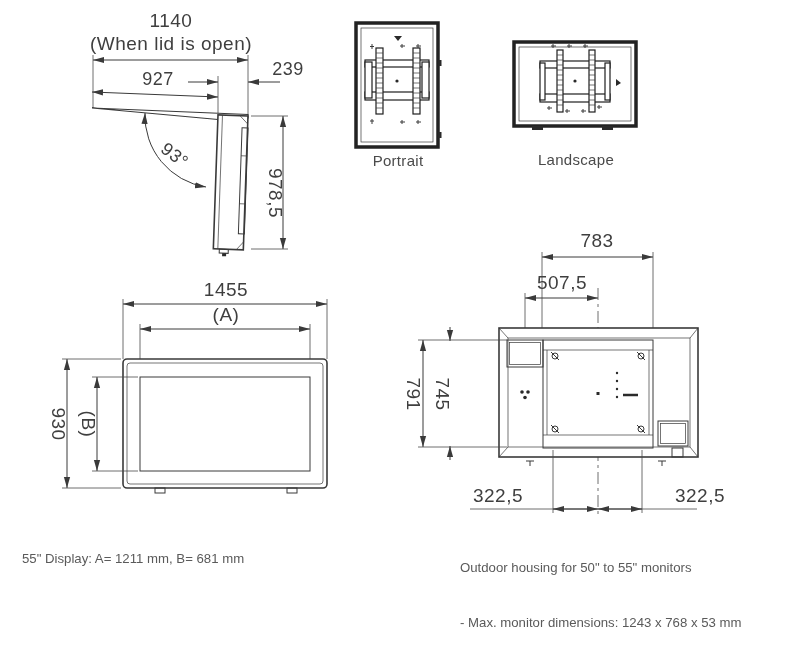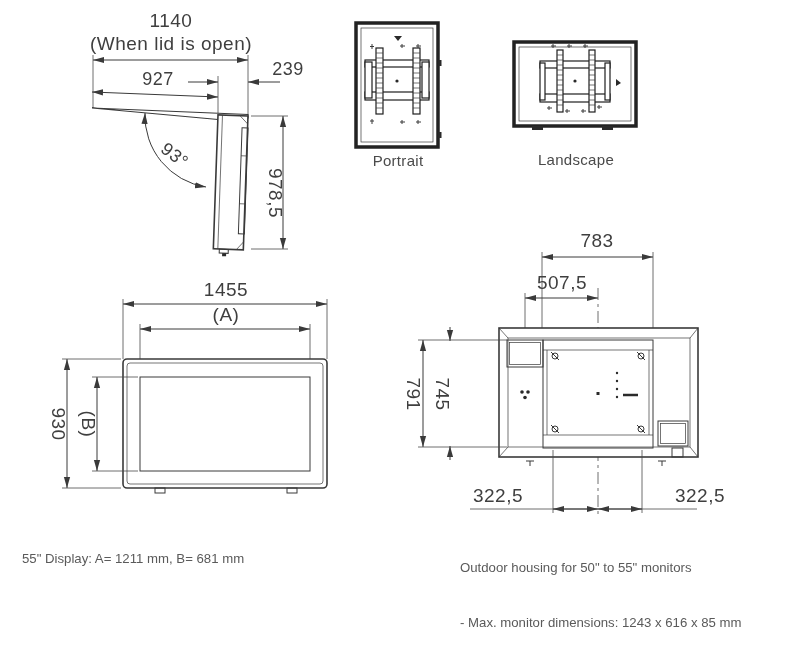--- a/index.html
+++ b/index.html
@@ -234,20 +234,20 @@
     <text class="dimtxt" x="103" y="274" text-anchor="middle">322,5</text>
     <text class="dimtxt" x="305" y="274" text-anchor="middle">322,5</text>
   </svg>
 
   <div class="notes" style="left:22px;top:513px">
     <div>55" Display: A= 1211 mm, B= 681 mm</div>
   </div>
 
   <div class="notes notes-right" style="left:460px;top:522px">
     <div>Outdoor housing for 50" to 55" monitors</div>
-    <div>- Max. monitor dimensions: 1243 x 616 x 85 mm</div>
+    <div>- Max. monitor dimensions: 1243 x 768 x 53 mm</div>
     
     
     
     
   </div>
 
 </div>
 
 </body></html>

